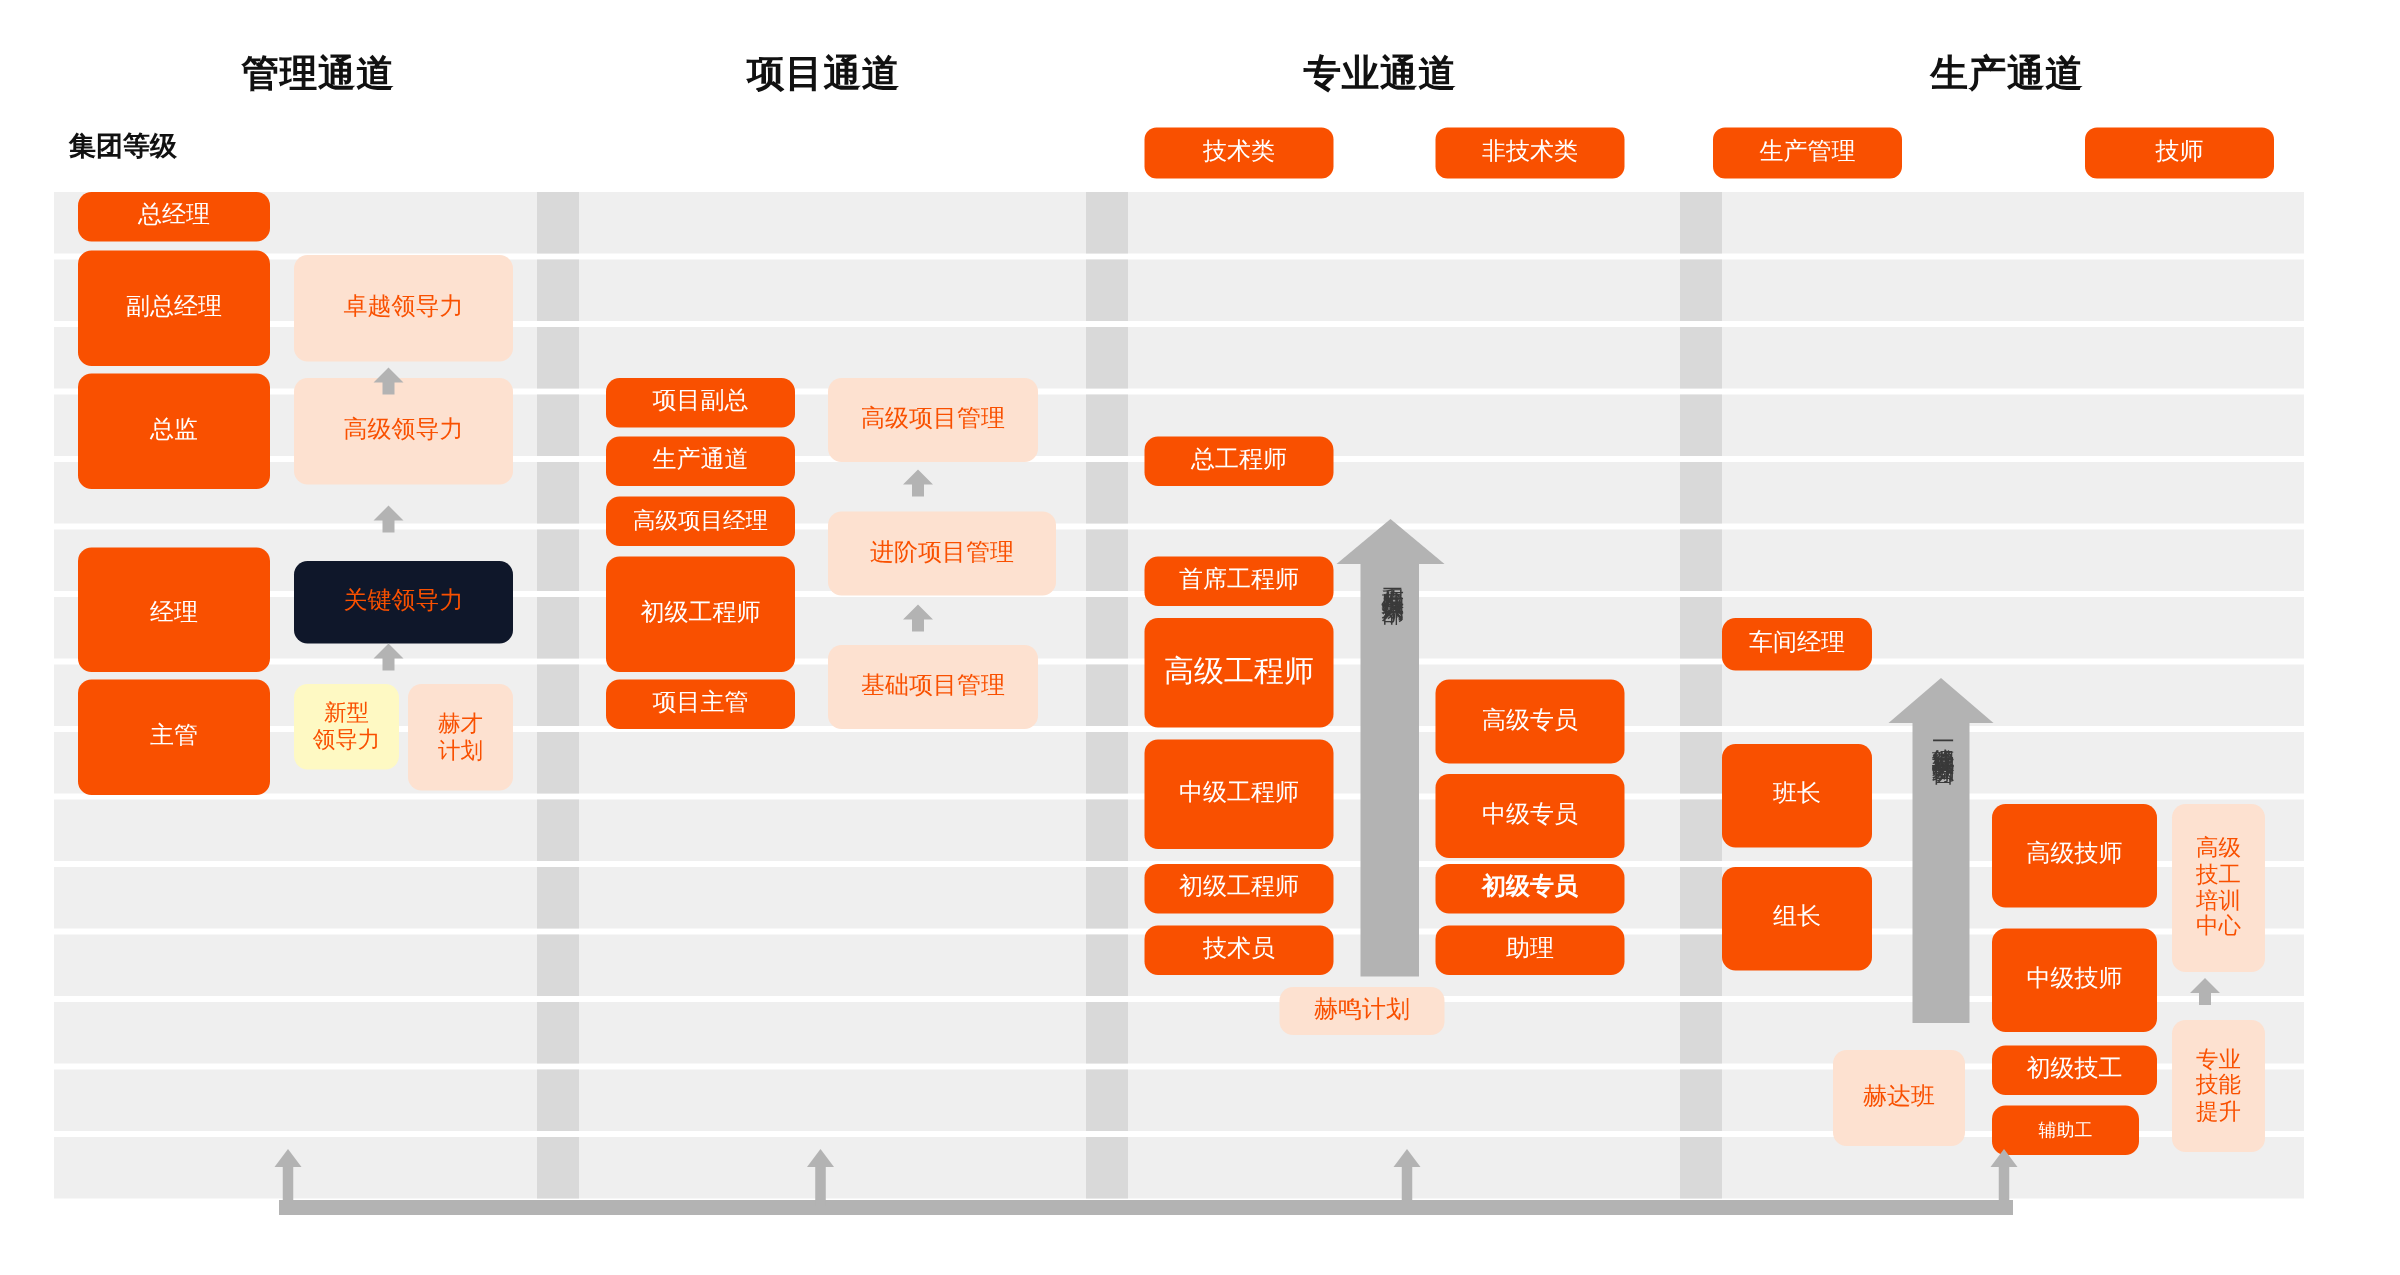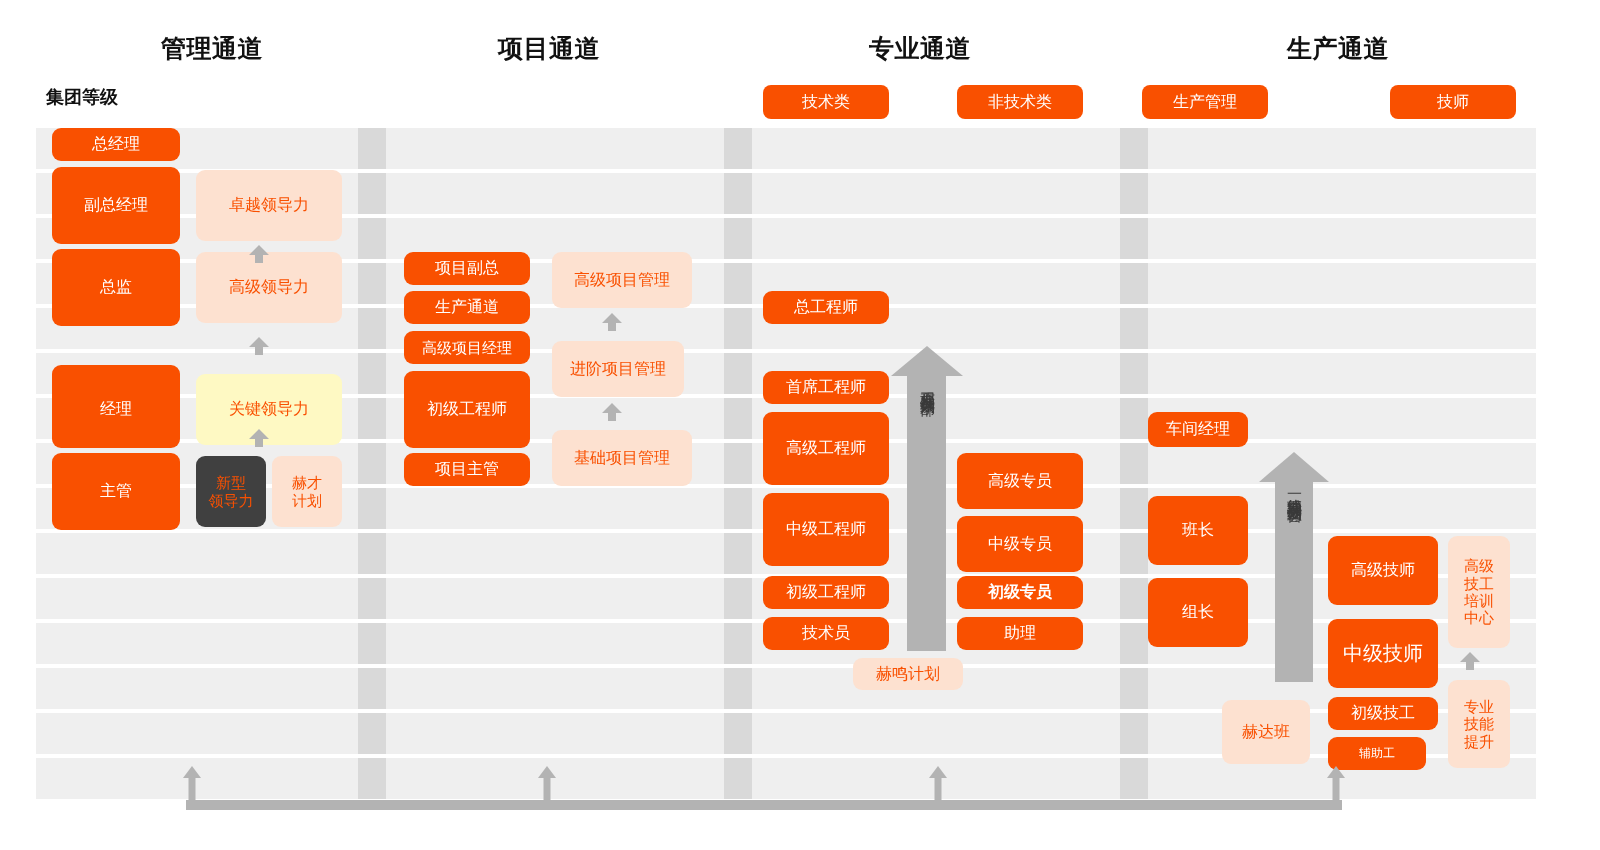--- a/index.html
+++ b/index.html
@@ -138,22 +138,22 @@
 
   <div id="nodes-layer">
       <div class="node solid" style="left: 52px; top: 128px; width: 128px; height: 33px; background: rgb(249, 80, 0); color: rgb(255, 255, 255); font-size: 16px;">总经理</div>
       <div class="node solid" style="left: 52px; top: 167px; width: 128px; height: 77px; background: rgb(249, 80, 0); color: rgb(255, 255, 255); font-size: 16px;">副总经理</div>
       <div class="node solid" style="left: 52px; top: 249px; width: 128px; height: 77px; background: rgb(249, 80, 0); color: rgb(255, 255, 255); font-size: 16px;">总监</div>
       <div class="node solid" style="left: 52px; top: 331px; width: 128px; height: 33px; background: rgb(249, 80, 0); color: rgb(255, 255, 255); font-size: 16px; margin-top: 34px;">高级经理</div>
       <div class="node solid" style="left: 52px; top: 371px; width: 128px; height: 77px; background: rgb(249, 80, 0); color: rgb(255, 255, 255); font-size: 16px;">经理</div>
       <div class="node solid" style="left: 52px; top: 453px; width: 128px; height: 77px; background: rgb(249, 80, 0); color: rgb(255, 255, 255); font-size: 16px;">主管</div>
       <div class="node light" style="left: 196px; top: 170px; width: 146px; height: 71px; background: rgb(253, 225, 208); color: rgb(249, 80, 0); font-size: 16px;">卓越领导力</div>
       <div class="node light" style="left: 196px; top: 252px; width: 146px; height: 71px; background: rgb(253, 225, 208); color: rgb(249, 80, 0); font-size: 16px;">高级领导力</div>
-      <div class="node light" style="left: 196px; top: 374px; width: 146px; height: 71px; background: #fef9c3; color: rgb(249, 80, 0); font-size: 16px;">关键领导力</div>
-      <div class="node light" style="left: 196px; top: 456px; width: 70px; height: 71px; background: #404040; color: rgb(249, 80, 0); font-size: 15px;">新型<br>领导力</div>
+      <div class="node light" style="left: 196px; top: 374px; width: 146px; height: 55px; background: #0f172a; color: rgb(249, 80, 0); font-size: 16px;">关键领导力</div>
+      <div class="node light" style="left: 196px; top: 456px; width: 70px; height: 57px; background: #fef9c3; color: rgb(249, 80, 0); font-size: 15px;">新型<br>领导力</div>
       <div class="node light" style="left: 272px; top: 456px; width: 70px; height: 71px; background: rgb(253, 225, 208); color: rgb(249, 80, 0); font-size: 15px;">赫才<br>计划</div>
       <div class="uparrow" style="left: 248px; top: 244px;">
         <svg width="22" height="20" viewBox="0 0 22 20">
           <polygon points="11,1 21,11 15,11 15,19 7,19 7,11 1,11" fill="#b3b3b3"></polygon>
         </svg>
       </div>
       <div class="uparrow" style="left: 248px; top: 336px;">
         <svg width="22" height="20" viewBox="0 0 22 20">
           <polygon points="11,1 21,11 15,11 15,19 7,19 7,11 1,11" fill="#b3b3b3"></polygon>
         </svg>
@@ -162,53 +162,53 @@
         <svg width="22" height="20" viewBox="0 0 22 20">
           <polygon points="11,1 21,11 15,11 15,19 7,19 7,11 1,11" fill="#b3b3b3"></polygon>
         </svg>
       </div>
       <div class="node solid" style="left: 404px; top: 252px; width: 126px; height: 33px; background: rgb(249, 80, 0); color: rgb(255, 255, 255); font-size: 16px;">项目副总</div>
       <div class="node solid" style="left: 404px; top: 291px; width: 126px; height: 33px; background: rgb(249, 80, 0); color: rgb(255, 255, 255); font-size: 16px;">生产通道</div>
       <div class="node solid" style="left: 404px; top: 331px; width: 126px; height: 33px; background: rgb(249, 80, 0); color: rgb(255, 255, 255); font-size: 15px;">高级项目经理</div>
       <div class="node solid" style="left: 404px; top: 371px; width: 126px; height: 77px; background: rgb(249, 80, 0); color: rgb(255, 255, 255); font-size: 16px;">初级工程师</div>
       <div class="node solid" style="left: 404px; top: 453px; width: 126px; height: 33px; background: rgb(249, 80, 0); color: rgb(255, 255, 255); font-size: 16px;">项目主管</div>
       <div class="node light" style="left: 552px; top: 252px; width: 140px; height: 56px; background: rgb(253, 225, 208); color: rgb(249, 80, 0); font-size: 16px;">高级项目管理</div>
-      <div class="node light" style="left: 552px; top: 341px; width: 132px; height: 56px; background: rgb(253, 225, 208); color: rgb(249, 80, 0); font-size: 16px;">进阶项目管理</div>
+      <div class="node light" style="left: 552px; top: 341px; width: 152px; height: 56px; background: rgb(253, 225, 208); color: rgb(249, 80, 0); font-size: 16px;">进阶项目管理</div>
       <div class="node light" style="left: 552px; top: 430px; width: 140px; height: 56px; background: rgb(253, 225, 208); color: rgb(249, 80, 0); font-size: 16px;">基础项目管理</div>
       <div class="uparrow" style="left: 601px; top: 312px;">
         <svg width="22" height="20" viewBox="0 0 22 20">
           <polygon points="11,1 21,11 15,11 15,19 7,19 7,11 1,11" fill="#b3b3b3"></polygon>
         </svg>
       </div>
       <div class="uparrow" style="left: 601px; top: 402px;">
         <svg width="22" height="20" viewBox="0 0 22 20">
           <polygon points="11,1 21,11 15,11 15,19 7,19 7,11 1,11" fill="#b3b3b3"></polygon>
         </svg>
       </div>
       <div class="node solid" style="left: 763px; top: 291px; width: 126px; height: 33px; background: rgb(249, 80, 0); color: rgb(255, 255, 255); font-size: 16px;">总工程师</div>
       <div class="node solid" style="left: 763px; top: 371px; width: 126px; height: 33px; background: rgb(249, 80, 0); color: rgb(255, 255, 255); font-size: 16px;">首席工程师</div>
-      <div class="node solid" style="left: 763px; top: 412px; width: 126px; height: 73px; background: rgb(249, 80, 0); color: rgb(255, 255, 255); font-size: 16px;">高级工程师</div>
+      <div class="node solid" style="left: 763px; top: 412px; width: 126px; height: 73px; background: rgb(249, 80, 0); color: rgb(255, 255, 255); font-size: 20px;">高级工程师</div>
       <div class="node solid" style="left: 763px; top: 493px; width: 126px; height: 73px; background: rgb(249, 80, 0); color: rgb(255, 255, 255); font-size: 16px;">中级工程师</div>
       <div class="node solid" style="left: 763px; top: 576px; width: 126px; height: 33px; background: rgb(249, 80, 0); color: rgb(255, 255, 255); font-size: 16px;">初级工程师</div>
       <div class="node solid" style="left: 763px; top: 617px; width: 126px; height: 33px; background: rgb(249, 80, 0); color: rgb(255, 255, 255); font-size: 16px;">技术员</div>
       <div class="node solid" style="left: 957px; top: 453px; width: 126px; height: 56px; background: rgb(249, 80, 0); color: rgb(255, 255, 255); font-size: 16px;">高级专员</div>
       <div class="node solid" style="left: 957px; top: 516px; width: 126px; height: 56px; background: rgb(249, 80, 0); color: rgb(255, 255, 255); font-size: 16px;">中级专员</div>
       <div class="node solid" style="left: 957px; top: 576px; width: 126px; height: 33px; background: rgb(249, 80, 0); color: rgb(255, 255, 255); font-size: 16px; font-weight: bold;">初级专员</div>
       <div class="node solid" style="left: 957px; top: 617px; width: 126px; height: 33px; background: rgb(249, 80, 0); color: rgb(255, 255, 255); font-size: 16px;">助理</div>
       <div class="node light" style="left: 853px; top: 658px; width: 110px; height: 32px; background: rgb(253, 225, 208); color: rgb(249, 80, 0); font-size: 16px;">赫鸣计划</div>
       <div class="bigarrow" style="left: 898px; top: 346px; width: 58px; height: 305px;">
         <div class="head" style="top: 0px; border-bottom-color: rgb(179, 179, 179); border-left-width: 36px; border-right-width: 36px; border-bottom-width: 30px;"></div>
         <div class="shaft" style="top: 30px; left: 9px; width: 39px; height: 275px; background: rgb(179, 179, 179);"></div>
         <div class="vtext" style="top: 34px;">工程师发展计划俱乐部</div>
       </div>
       <div class="node solid" style="left: 1148px; top: 412px; width: 100px; height: 35px; background: rgb(249, 80, 0); color: rgb(255, 255, 255); font-size: 16px;">车间经理</div>
       <div class="node solid" style="left: 1148px; top: 496px; width: 100px; height: 69px; background: rgb(249, 80, 0); color: rgb(255, 255, 255); font-size: 16px;">班长</div>
       <div class="node solid" style="left: 1148px; top: 578px; width: 100px; height: 69px; background: rgb(249, 80, 0); color: rgb(255, 255, 255); font-size: 16px;">组长</div>
       <div class="node solid" style="left: 1328px; top: 536px; width: 110px; height: 69px; background: rgb(249, 80, 0); color: rgb(255, 255, 255); font-size: 16px;">高级技师</div>
-      <div class="node solid" style="left: 1328px; top: 619px; width: 110px; height: 69px; background: rgb(249, 80, 0); color: rgb(255, 255, 255); font-size: 20px;">中级技师</div>
+      <div class="node solid" style="left: 1328px; top: 619px; width: 110px; height: 69px; background: rgb(249, 80, 0); color: rgb(255, 255, 255); font-size: 16px;">中级技师</div>
       <div class="node solid" style="left: 1328px; top: 697px; width: 110px; height: 33px; background: rgb(249, 80, 0); color: rgb(255, 255, 255); font-size: 16px;">初级技工</div>
       <div class="node solid" style="left: 1328px; top: 737px; width: 98px; height: 33px; background: rgb(249, 80, 0); color: rgb(255, 255, 255); font-size: 12px;">辅助工</div>
       <div class="node light" style="left: 1222px; top: 700px; width: 88px; height: 64px; background: rgb(253, 225, 208); color: rgb(249, 80, 0); font-size: 16px;">赫达班</div>
       <div class="node light" style="left: 1448px; top: 536px; width: 62px; height: 112px; background: rgb(253, 225, 208); color: rgb(249, 80, 0); font-size: 15px;">高级<br>技工<br>培训<br>中心</div>
       <div class="node light" style="left: 1448px; top: 680px; width: 62px; height: 88px; background: rgb(253, 225, 208); color: rgb(249, 80, 0); font-size: 15px;">专业<br>技能<br>提升</div>
       <div class="uparrow" style="left: 1459px; top: 651px;">
         <svg width="22" height="20" viewBox="0 0 22 20">
           <polygon points="11,1 21,11 15,11 15,19 7,19 7,11 1,11" fill="#b3b3b3"></polygon>
         </svg>
       </div>

